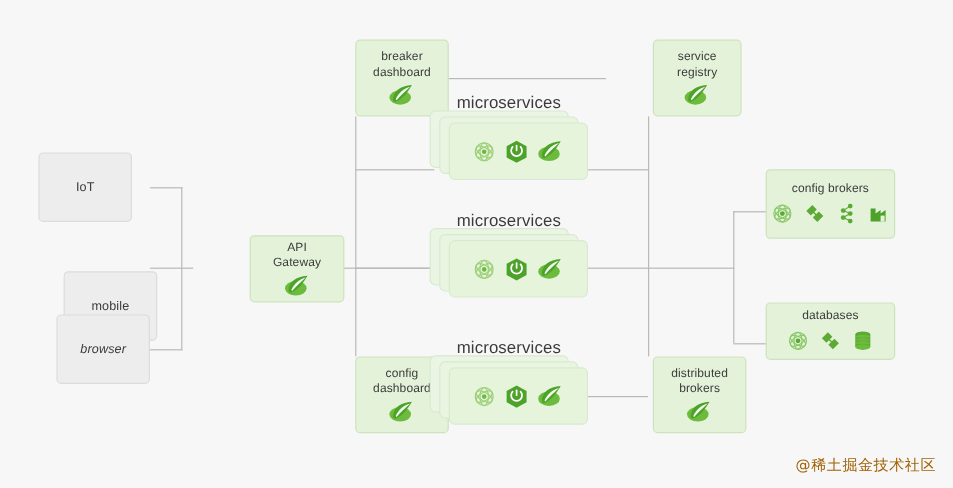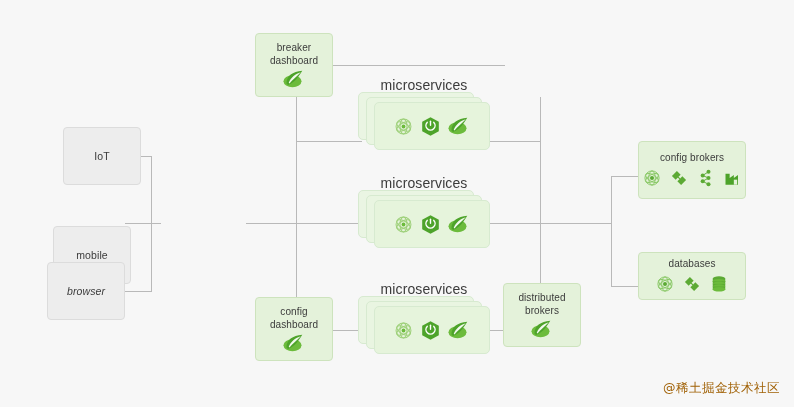--- a/index.html
+++ b/index.html
@@ -38,20 +38,21 @@
     background:#ededed;
     border:1px solid #dcdcdc;
     width:78px;height:58px;
   }
   .client .label{font-size:10.5px;}
 
   
   .green-box{
     background:#e4f2da;
     border:1px solid #cde3bd;
+    margin-left:41px;
   }
   .green-box .label{font-size:10px;margin-bottom:3px;}
 
   
   .group-box{
     background:#e4f2da;
     border:1px solid #cde3bd;
   }
   .group-box .label{font-size:10px;margin-bottom:4px;}
   .icon-row{display:flex;align-items:center;justify-content:center;gap:7px;}
@@ -111,59 +112,83 @@
   <div class="line v" style="left:540px;top:97px;height:200px;"></div>
   <div class="line h" style="left:490px;top:141px;width:50px;"></div>
   <div class="line h" style="left:490px;top:223px;width:50px;"></div>
   <div class="line h" style="left:490px;top:330px;width:50px;"></div>
 
   <div class="line h" style="left:540px;top:223px;width:72px;"></div>
   <div class="line v" style="left:611px;top:176px;height:110px;"></div>
   <div class="line h" style="left:611px;top:176px;width:28px;"></div>
   <div class="line h" style="left:611px;top:286px;width:28px;"></div>
 
-  <div class="node client" style="left:63px;top:127px;">
+  <div class="node client" style="left:32px;top:127px;">
     <div class="label">IoT</div>
   </div>
   <div class="node client" style="left:53px;top:194px;margin-top:32px;">
     <div class="label">mobile</div>
   </div>
   <div class="node client" style="left:47px;top:262px;font-style:italic;">
     <div class="label">browser</div>
   </div>
 
+  <div class="node green-box" style="left:167px;top:196px;width:79px;height:56px;">
+    <div class="label">
+      <span>API</span><br><span>Gateway</span>
+    </div>
+    <span>
+      <svg width="24" height="18" viewBox="0 0 32 24">
+        <ellipse cx="14" cy="15" rx="12" ry="8" fill="#6cbb3c"></ellipse>
+        <path d="M6 18 C6 8 14 2 27 1 C22 9 18 16 8 20 Z" fill="#4da32a"></path>
+        <path d="M9 17 C12 10 18 5 25 3 C19 9 14 13 10 18 Z" fill="#f1f9ec"></path>
+      </svg>
+    </span>
+  </div>
 
   <div class="node green-box" style="left:255px;top:33px;width:78px;height:64px;">
     <div class="label">
       <span>breaker</span><br><span>dashboard</span>
     </div>
     <span>
       <svg width="24" height="18" viewBox="0 0 32 24">
         <ellipse cx="14" cy="15" rx="12" ry="8" fill="#6cbb3c"></ellipse>
         <path d="M6 18 C6 8 14 2 27 1 C22 9 18 16 8 20 Z" fill="#4da32a"></path>
         <path d="M9 17 C12 10 18 5 25 3 C19 9 14 13 10 18 Z" fill="#f1f9ec"></path>
       </svg>
     </span>
   </div>
 
+  <div class="node green-box" style="left:503px;top:33px;width:74px;height:64px;">
+    <div class="label">
+      <span>service</span><br><span>registry</span>
+    </div>
+    <span>
+      <svg width="24" height="18" viewBox="0 0 32 24">
+        <ellipse cx="14" cy="15" rx="12" ry="8" fill="#6cbb3c"></ellipse>
+        <path d="M6 18 C6 8 14 2 27 1 C22 9 18 16 8 20 Z" fill="#4da32a"></path>
+        <path d="M9 17 C12 10 18 5 25 3 C19 9 14 13 10 18 Z" fill="#f1f9ec"></path>
+      </svg>
+    </span>
+  </div>
 
   <div class="node green-box" style="left:255px;top:297px;width:78px;height:64px;">
     <div class="label">
       <span>config</span><br><span>dashboard</span>
     </div>
     <span>
       <svg width="24" height="18" viewBox="0 0 32 24">
         <ellipse cx="14" cy="15" rx="12" ry="8" fill="#6cbb3c"></ellipse>
         <path d="M6 18 C6 8 14 2 27 1 C22 9 18 16 8 20 Z" fill="#4da32a"></path>
         <path d="M9 17 C12 10 18 5 25 3 C19 9 14 13 10 18 Z" fill="#f1f9ec"></path>
       </svg>
     </span>
   </div>
 
-  <div class="node green-box" style="left:503px;top:283px;width:78px;height:64px;">
+  <div class="node green-box" style="left:503px;top:297px;width:78px;height:64px;">
     <div class="label">
       <span>distributed</span><br><span>brokers</span>
     </div>
     <span>
       <svg width="24" height="18" viewBox="0 0 32 24">
         <ellipse cx="14" cy="15" rx="12" ry="8" fill="#6cbb3c"></ellipse>
         <path d="M6 18 C6 8 14 2 27 1 C22 9 18 16 8 20 Z" fill="#4da32a"></path>
         <path d="M9 17 C12 10 18 5 25 3 C19 9 14 13 10 18 Z" fill="#f1f9ec"></path>
       </svg>
     </span>

